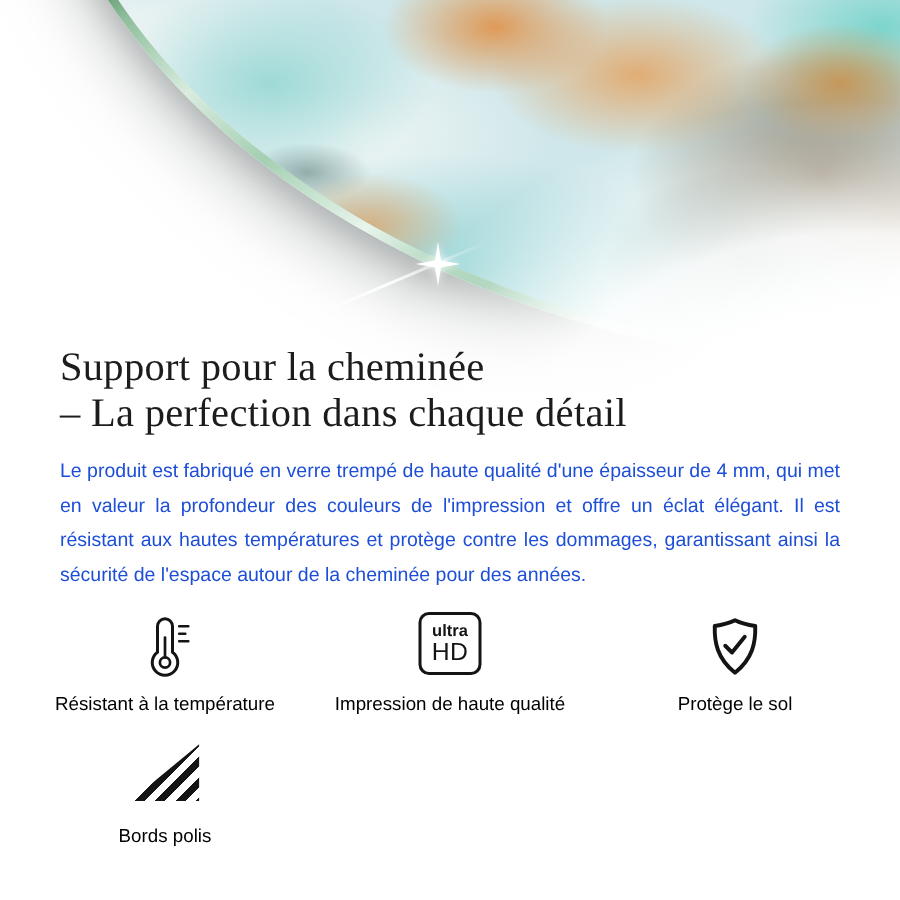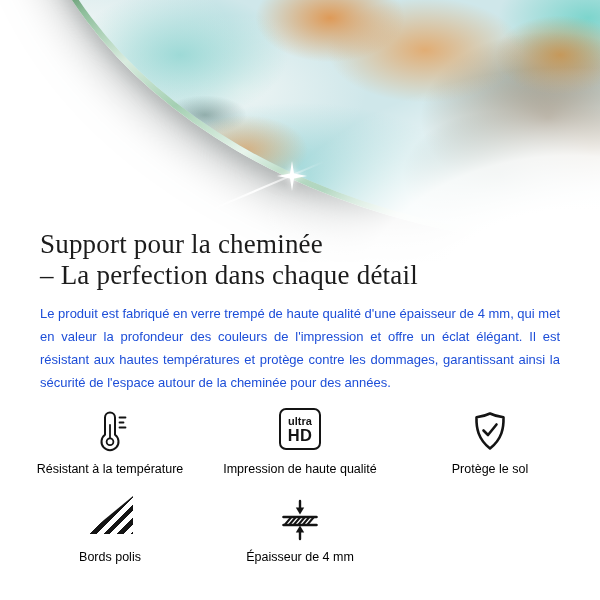--- a/index.html
+++ b/index.html
@@ -75,21 +75,21 @@
   .feature-label { margin-top:8px; font-size:12.5px; color:#000000; text-align:center; }
 
   .icon-stroke { stroke:#141414; fill:none; stroke-linecap:round; stroke-linejoin:round; }
 
   .uhd {
     width:42px; height:42px; border:2.4px solid #141414; border-radius:7px;
     display:flex; flex-direction:column; align-items:center; justify-content:center;
     color:#141414; box-sizing:border-box;
   }
   .uhd-top    { font-size:11px;  font-weight:700; line-height:11px; }
-  .uhd-bottom { font-size:16.5px; font-weight:700; line-height:16px; letter-spacing:.3px; }
+  .uhd-bottom { font-size:16.5px; font-weight:400; line-height:16px; letter-spacing:.3px; }
 
   .stripes {
     width:46px; height:38px;
     background: repeating-linear-gradient(135deg, #141414 0 4.6px, rgba(0,0,0,0) 4.6px 9.6px);
     clip-path: polygon(0 100%, 100% 0, 100% 100%);
   }
 </style>
 </head>
 <body>
 
@@ -149,29 +149,16 @@
       </div>
 
 
       <div class="feature">
         <div class="icon-box">
           <div class="stripes"></div>
         </div>
         <span class="feature-label">Bords polis</span>
       </div>
 
-      <div class="feature">
-        <div class="icon-box">
-          <svg width="48" height="48" viewBox="0 0 48 48">
-            <path class="icon-stroke" stroke-width="2.6" d="M7.5 21 H40.5 M7.5 29 H40.5"></path>
-            <path class="icon-stroke" stroke-width="2" d="M9 28.5 L15 21.5 M13.5 28.5 L19.5 21.5 M18 28.5 L24 21.5 M22.5 28.5 L28.5 21.5 M27 28.5 L33 21.5 M31.5 28.5 L37.5 21.5"></path>
-            <path class="icon-stroke" stroke-width="2.4" d="M24 5 V12"></path>
-            <polygon points="19.8,11.5 28.2,11.5 24,18.5" fill="#141414"></polygon>
-            <path class="icon-stroke" stroke-width="2.4" d="M24 43 V36"></path>
-            <polygon points="19.8,36.5 28.2,36.5 24,29.5" fill="#141414"></polygon>
-          </svg>
-        </div>
-        <span class="feature-label">Épaisseur de 4 mm</span>
-      </div>
 
     </section>
   </main>
 </div>
 
 </body></html>

